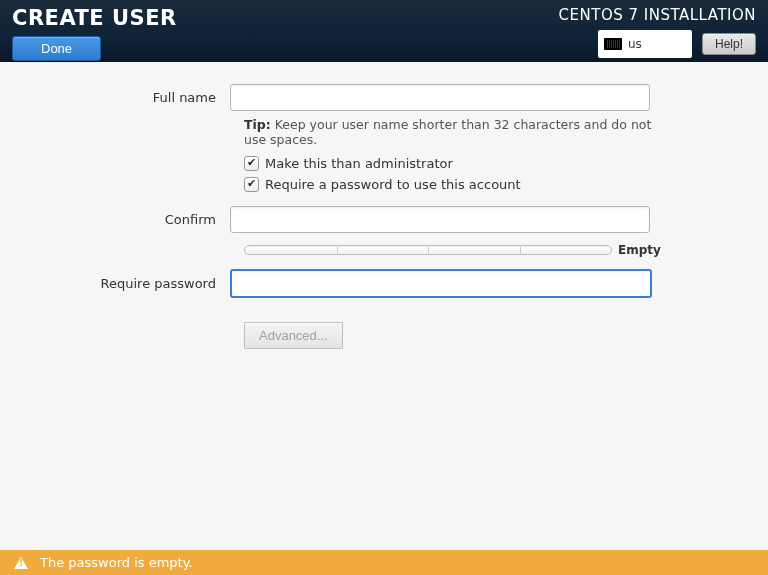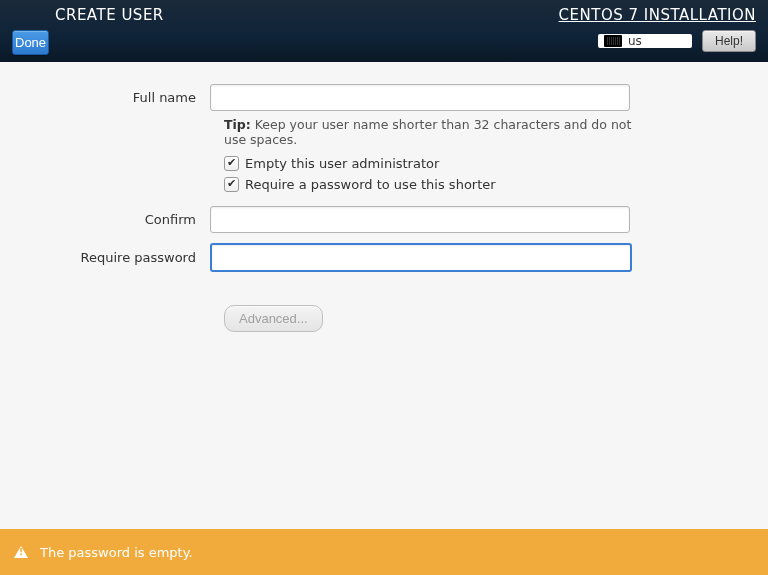--- a/index.html
+++ b/index.html
@@ -7,47 +7,47 @@
   .root { width: 768px; height: 575px; position: relative; background: #f6f6f6; }
 
   
   .header {
     height: 62px;
     background: linear-gradient(to bottom, #1a2a3a 0%, #0f2338 60%, #0a1826 100%);
     color: #fff;
     position: relative;
     padding: 6px 12px 0 12px;
   }
-  .title-left { font-size: 15px; font-weight: 400; letter-spacing: 0.5px; margin-left: 43px; }
-  .title-right { position: absolute; right: 12px; top: 6px; font-size: 15px; font-weight: 400; letter-spacing: 0.5px; text-decoration: underline; }
+  .title-left { font-size: 21px; font-weight: 700; letter-spacing: 0.5px; }
+  .title-right { position: absolute; right: 12px; top: 6px; font-size: 15px; font-weight: 400; letter-spacing: 0.5px; }
   .btn-done {
     display: inline-block;
     margin-top: 6px;
     background: linear-gradient(to bottom, #4a9ae6, #2d7bd0);
     border: 1px solid #1a5aa0;
     color: #fff;
     font-size: 13px;
-    padding: 4px 2px;
+    padding: 4px 28px;
     border-radius: 3px;
     box-shadow: inset 0 1px 0 rgba(255,255,255,0.25), 0 1px 1px rgba(0,0,0,0.3);
     cursor: pointer;
   }
   .header-right-controls {
     position: absolute;
     right: 12px;
     top: 30px;
     display: flex;
     gap: 10px;
     align-items: center;
   }
   .kb-indicator {
     background: #fff;
     color: #333;
     min-width: 94px;
-    height: 14px;
+    height: 28px;
     border-radius: 2px;
     display: flex;
     align-items: center;
     padding: 0 6px;
     font-size: 12px;
     gap: 6px;
   }
   .kb-icon {
     width: 18px; height: 12px;
     background: #000;
@@ -72,20 +72,21 @@
     border-radius: 3px;
     box-shadow: inset 0 1px 0 rgba(255,255,255,0.6);
     cursor: pointer;
   }
 
   
   .form {
     position: absolute;
     top: 84px;
     left: 0; right: 0;
+    padding-left: 20px;
     color: #333;
     font-size: 13px;
   }
   .row { display: flex; align-items: center; margin-bottom: 10px; }
   .row .lbl {
     width: 210px;
     text-align: right;
     padding-right: 14px;
     font-size: 13px;
     color: #333;
@@ -129,36 +130,36 @@
     position: relative;
     box-shadow: inset 0 1px 1px rgba(0,0,0,0.05);
   }
   .strength-bar .seg {
     position: absolute; top: -1px; bottom: -1px; width: 1px; background: #ccc;
   }
   .strength-label { font-size: 12px; font-weight: bold; color: #333; }
 
   .btn-advanced {
     margin-left: 224px;
-    margin-top: 23px;
+    margin-top: 14px;
     background: linear-gradient(#f4f4f4,#e4e4e4);
     border: 1px solid #bfbfbf;
     color: #a0a0a0;
     font-size: 13px;
     padding: 5px 14px;
-    border-radius: 10px;
+    border-radius: 1px;
     box-shadow: inset 0 1px 0 rgba(255,255,255,0.6);
     cursor: default;
   }
 
   
   .warnbar {
     position: absolute;
     left: 0; right: 0; bottom: 0;
-    height: 46px;
+    height: 25px;
     background: #f0ab3c;
     color: #fff;
     display: flex;
     align-items: center;
     padding: 0 14px;
     font-size: 13px;
     gap: 12px;
   }
   .warn-icon {
     width: 0; height: 0;
@@ -205,35 +206,43 @@
       </div>
     </div>
 
 
     <div class="tip-row">
       <b>Tip:</b><span> Keep your user name shorter than 32 characters and do not use spaces.</span>
     </div>
 
     <div class="check-row">
       <span class="chk checked"></span>
-      <span>Empty this user administrator</span>
+      <span>Make this than administrator</span>
     </div>
 
     <div class="check-row" style="margin-bottom:14px">
       <span class="chk checked"></span>
-      <span>Require a password to use this shorter</span>
+      <span>Require a password to use this account</span>
     </div>
 
     <div class="row">
       <div class="lbl">Confirm</div>
       <div class="ctrl">
         <input type="password" value="" style="">
       </div>
     </div>
 
+    <div class="strength-row">
+      <div class="strength-bar">
+        <span class="seg" style="left:25%"></span>
+        <span class="seg" style="left:50%"></span>
+        <span class="seg" style="left:75%"></span>
+      </div>
+      <span class="strength-label">Empty</span>
+    </div>
 
     <div class="row">
       <div class="lbl">Require password</div>
       <div class="ctrl">
         <input type="password" class="focused" value="" style="">
       </div>
     </div>
 
     <button class="btn-advanced" disabled="">Advanced...</button>
 

